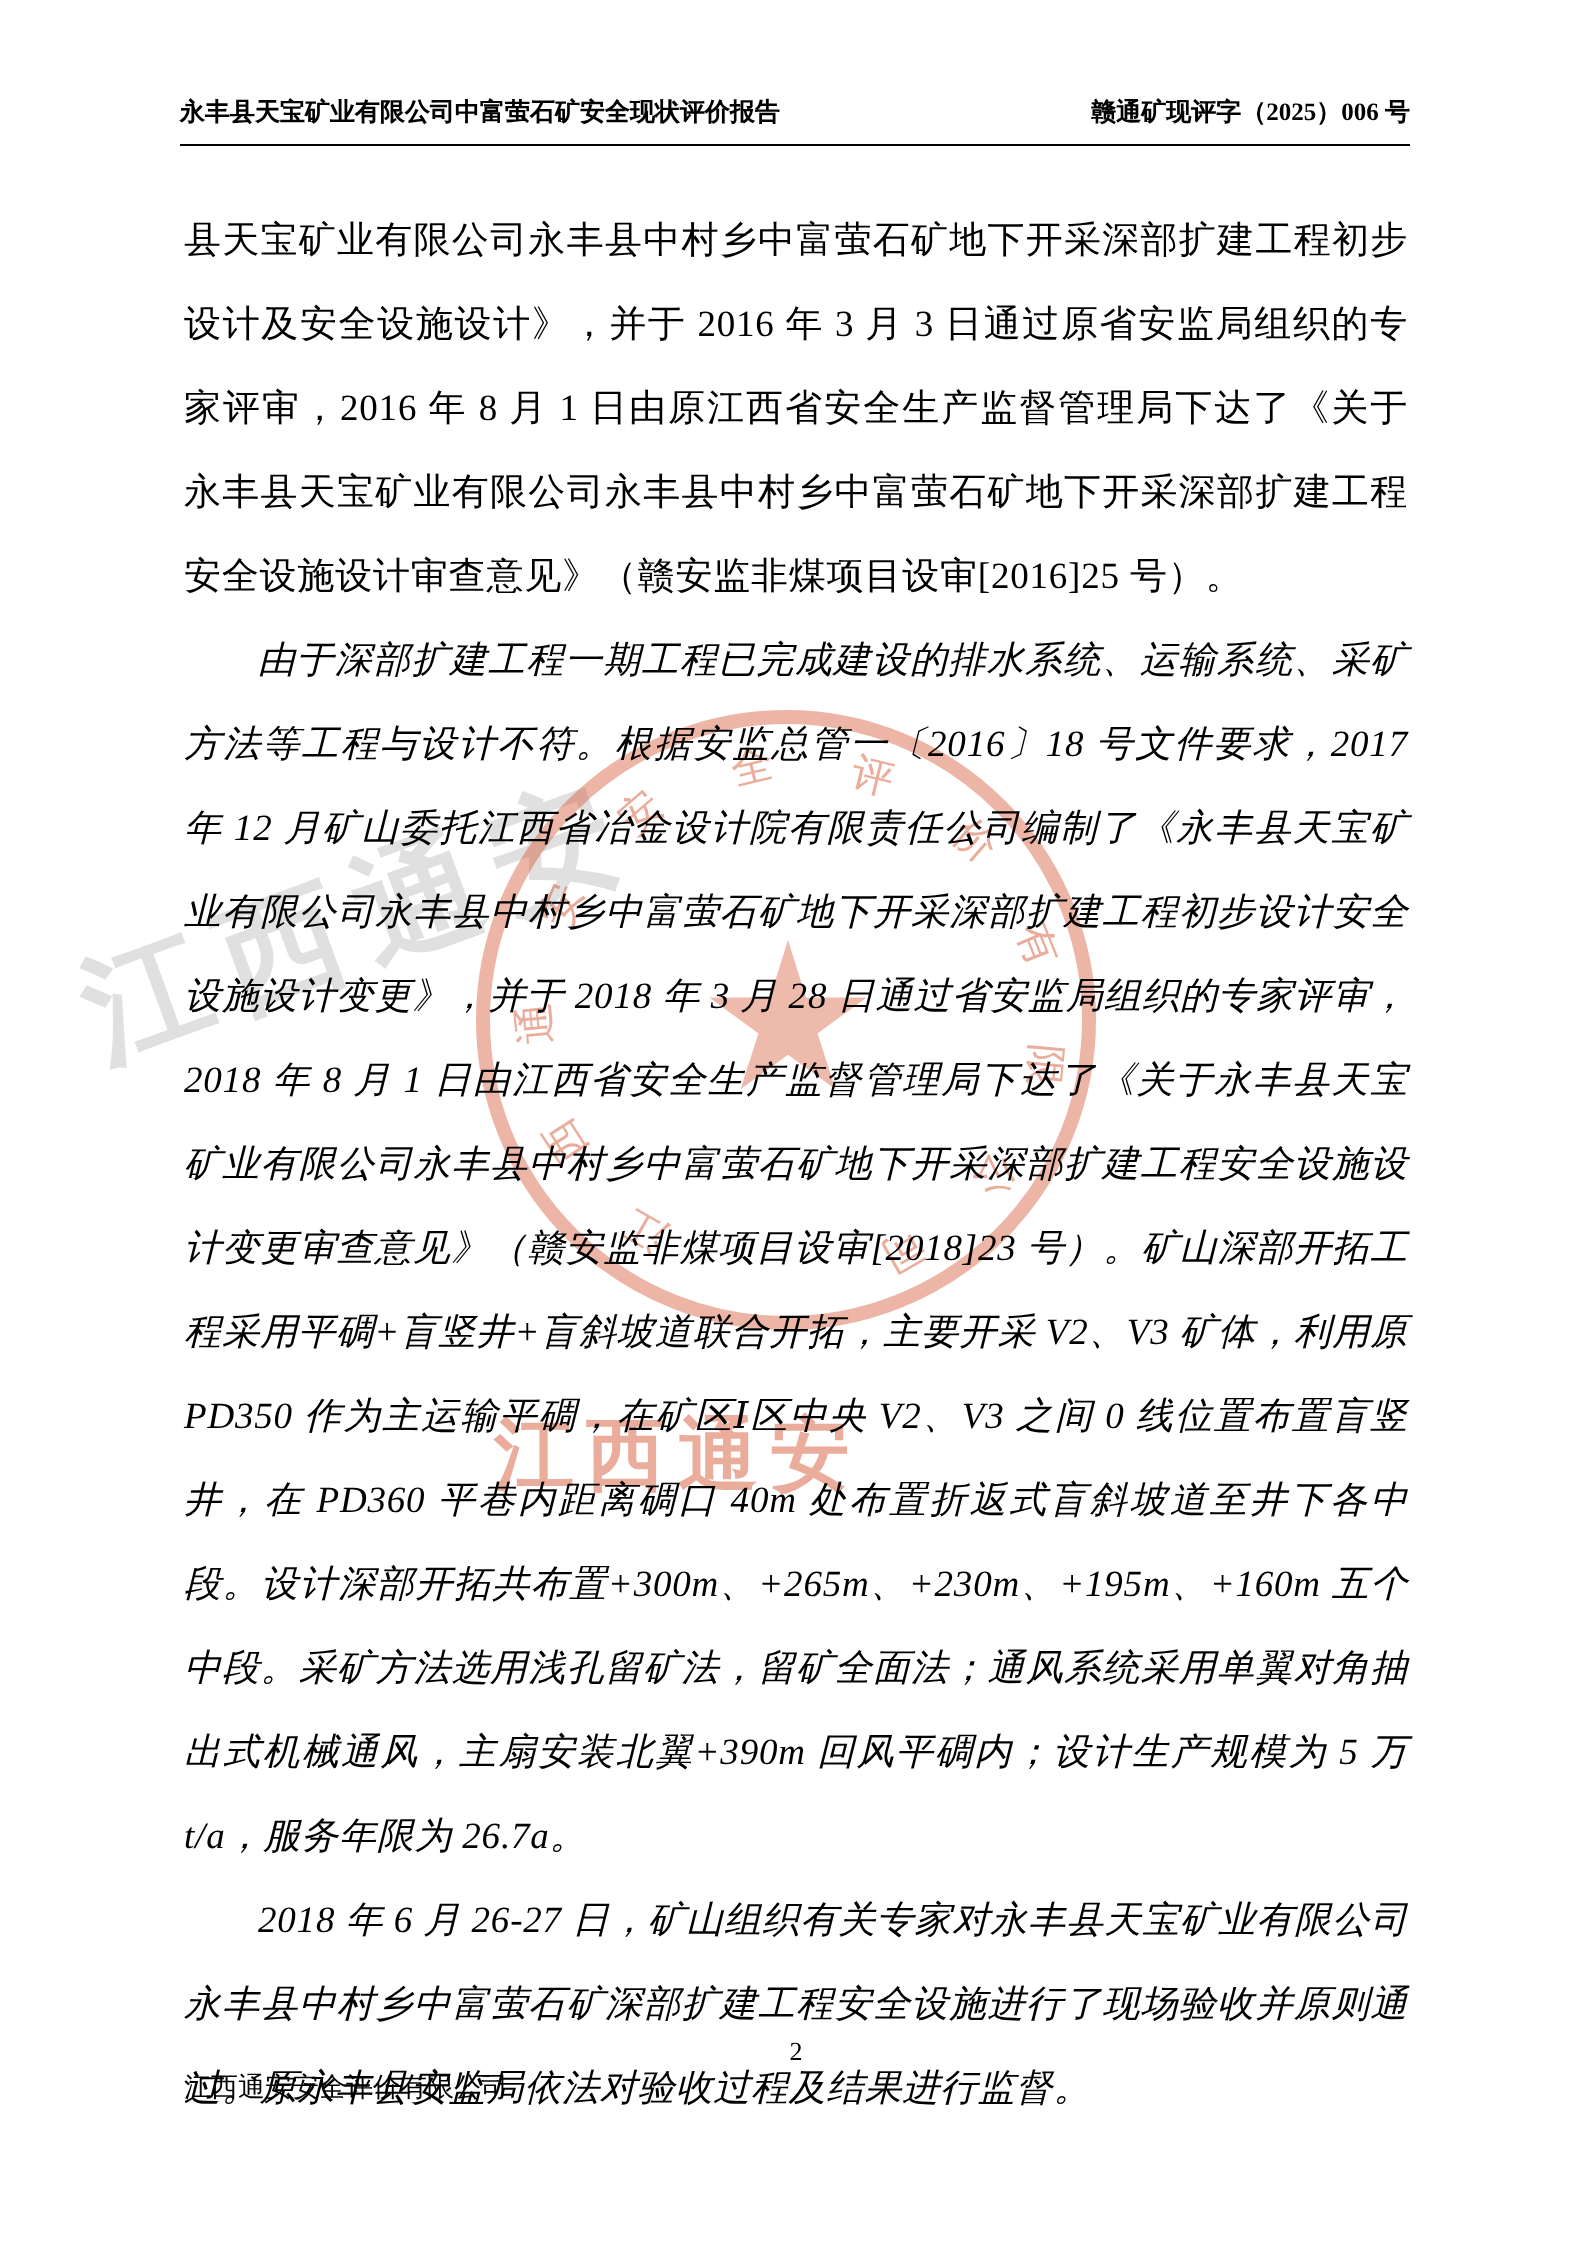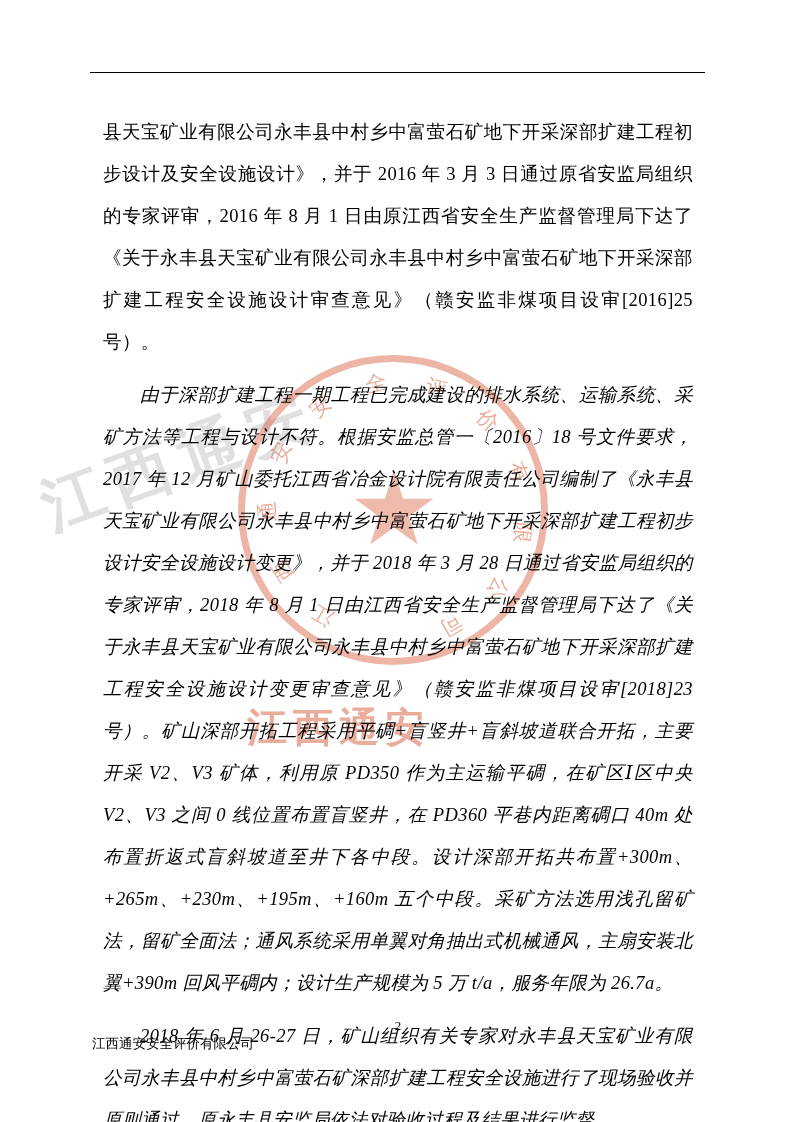--- a/index.html
+++ b/index.html
@@ -114,21 +114,21 @@
   }
   
   .content {
     position: absolute;
     left: 92px;
     top: 100px;
     width: 612px;
     z-index: 8;
   }
   .content p {
-    margin: 11px;
+    margin: 0;
     font-size: 18.5px;
     line-height: 42px;
     color: #000;
     text-align: justify;
     text-justify: inter-ideograph;
     letter-spacing: 0.4px;
   }
   .content p.indent {
     text-indent: 37px;
     font-style: italic;
@@ -176,20 +176,24 @@
         <span style="transform: rotate(13.6364deg) translate(0px, -142px) rotate(0deg);">评</span>
         <span style="transform: rotate(40.9091deg) translate(0px, -142px) rotate(0deg);">价</span>
         <span style="transform: rotate(68.1818deg) translate(0px, -142px) rotate(0deg);">有</span>
         <span style="transform: rotate(95.4545deg) translate(0px, -142px) rotate(0deg);">限</span>
         <span style="transform: rotate(122.727deg) translate(0px, -142px) rotate(0deg);">公</span>
         <span style="transform: rotate(150deg) translate(0px, -142px) rotate(0deg);">司</span>
       </div>
     <div class="wm-red-text">江西通安</div>
   </div>
 
+  <div class="header">
+    <div>永丰县天宝矿业有限公司中富萤石矿安全现状评价报告</div>
+    <div>赣通矿现评字（2025）006 号</div>
+  </div>
   <div class="header-rule"></div>
 
   <div class="content">
     <p>县天宝矿业有限公司永丰县中村乡中富萤石矿地下开采深部扩建工程初步设计及安全设施设计》，并于 2016 年 3 月 3 日通过原省安监局组织的专家评审，2016 年 8 月 1 日由原江西省安全生产监督管理局下达了《关于永丰县天宝矿业有限公司永丰县中村乡中富萤石矿地下开采深部扩建工程安全设施设计审查意见》（赣安监非煤项目设审[2016]25 号）。</p>
     <p class="indent">由于深部扩建工程一期工程已完成建设的排水系统、运输系统、采矿方法等工程与设计不符。根据安监总管一〔2016〕18 号文件要求，2017 年 12 月矿山委托江西省冶金设计院有限责任公司编制了《永丰县天宝矿业有限公司永丰县中村乡中富萤石矿地下开采深部扩建工程初步设计安全设施设计变更》，并于 2018 年 3 月 28 日通过省安监局组织的专家评审，2018 年 8 月 1 日由江西省安全生产监督管理局下达了《关于永丰县天宝矿业有限公司永丰县中村乡中富萤石矿地下开采深部扩建工程安全设施设计变更审查意见》（赣安监非煤项目设审[2018]23 号）。矿山深部开拓工程采用平碉+盲竖井+盲斜坡道联合开拓，主要开采 V2、V3 矿体，利用原 PD350 作为主运输平碉，在矿区Ⅰ区中央 V2、V3 之间 0 线位置布置盲竖井，在 PD360 平巷内距离碉口 40m 处布置折返式盲斜坡道至井下各中段。设计深部开拓共布置+300m、+265m、+230m、+195m、+160m 五个中段。采矿方法选用浅孔留矿法，留矿全面法；通风系统采用单翼对角抽出式机械通风，主扇安装北翼+390m 回风平碉内；设计生产规模为 5 万 t/a，服务年限为 26.7a。</p>
     <p class="indent">2018 年 6 月 26-27 日，矿山组织有关专家对永丰县天宝矿业有限公司永丰县中村乡中富萤石矿深部扩建工程安全设施进行了现场验收并原则通过。原永丰县安监局依法对验收过程及结果进行监督。</p>
   </div>
 
   <div class="footer">
     <div class="left">江西通安安全评价有限公司</div>

